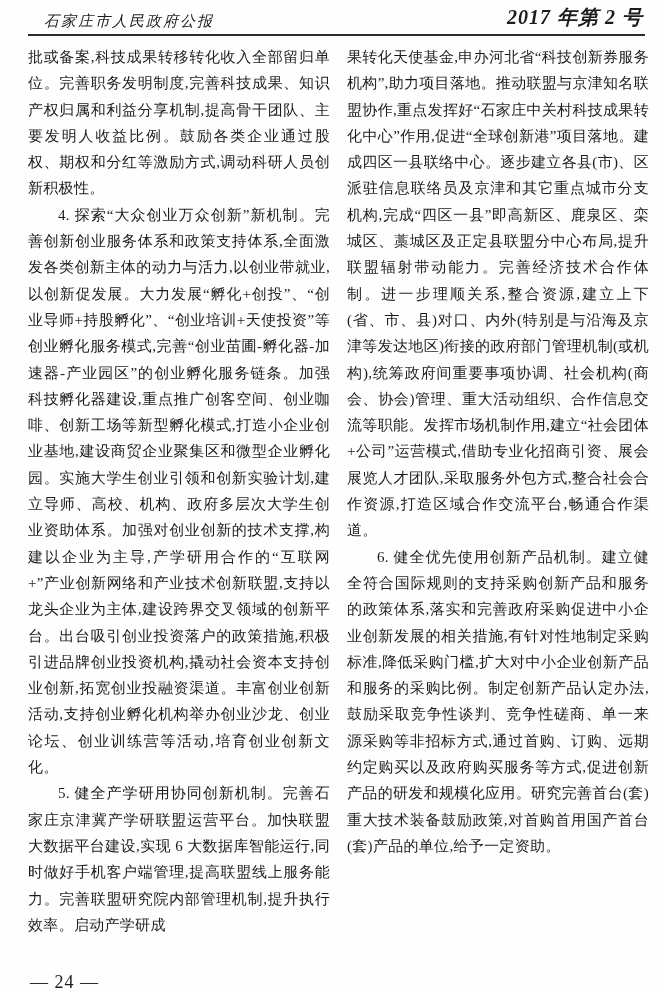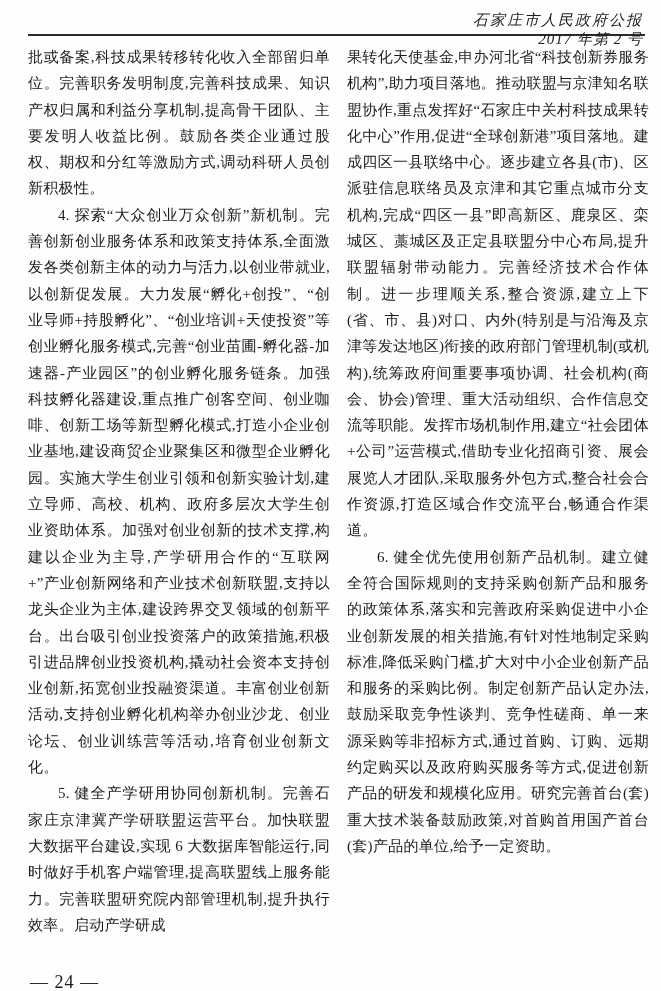--- a/index.html
+++ b/index.html
@@ -11,35 +11,35 @@
     color: #1c1c1c;
     font-family: "Liberation Serif", "DejaVu Serif", serif;
     box-sizing: border-box;
     position: relative;
     overflow: hidden;
   }
   .page-header {
     display: flex;
     justify-content: space-between;
     align-items: flex-end;
-    padding: 11px 18px 3px 16px;
+    padding: 11px 18px 3px 44px;
     height: 20px;
-    flex-direction: column;
   }
   .gazette-title {
     font-style: italic;
     font-size: 15px;
     letter-spacing: 2px;
     white-space: nowrap;
   }
   .issue-number {
     font-style: italic;
-    font-size: 15px;
+    font-size: 20px;
     letter-spacing: 1px;
     white-space: nowrap;
+    font-weight: bold;
   }
   .header-rule {
     border: 0;
     border-top: 2px solid #2b2b2b;
     margin: 0 16px 0 28px;
   }
   .page-body {
     display: flex;
     gap: 17px;
     padding: 8px 4px 0 28px;

